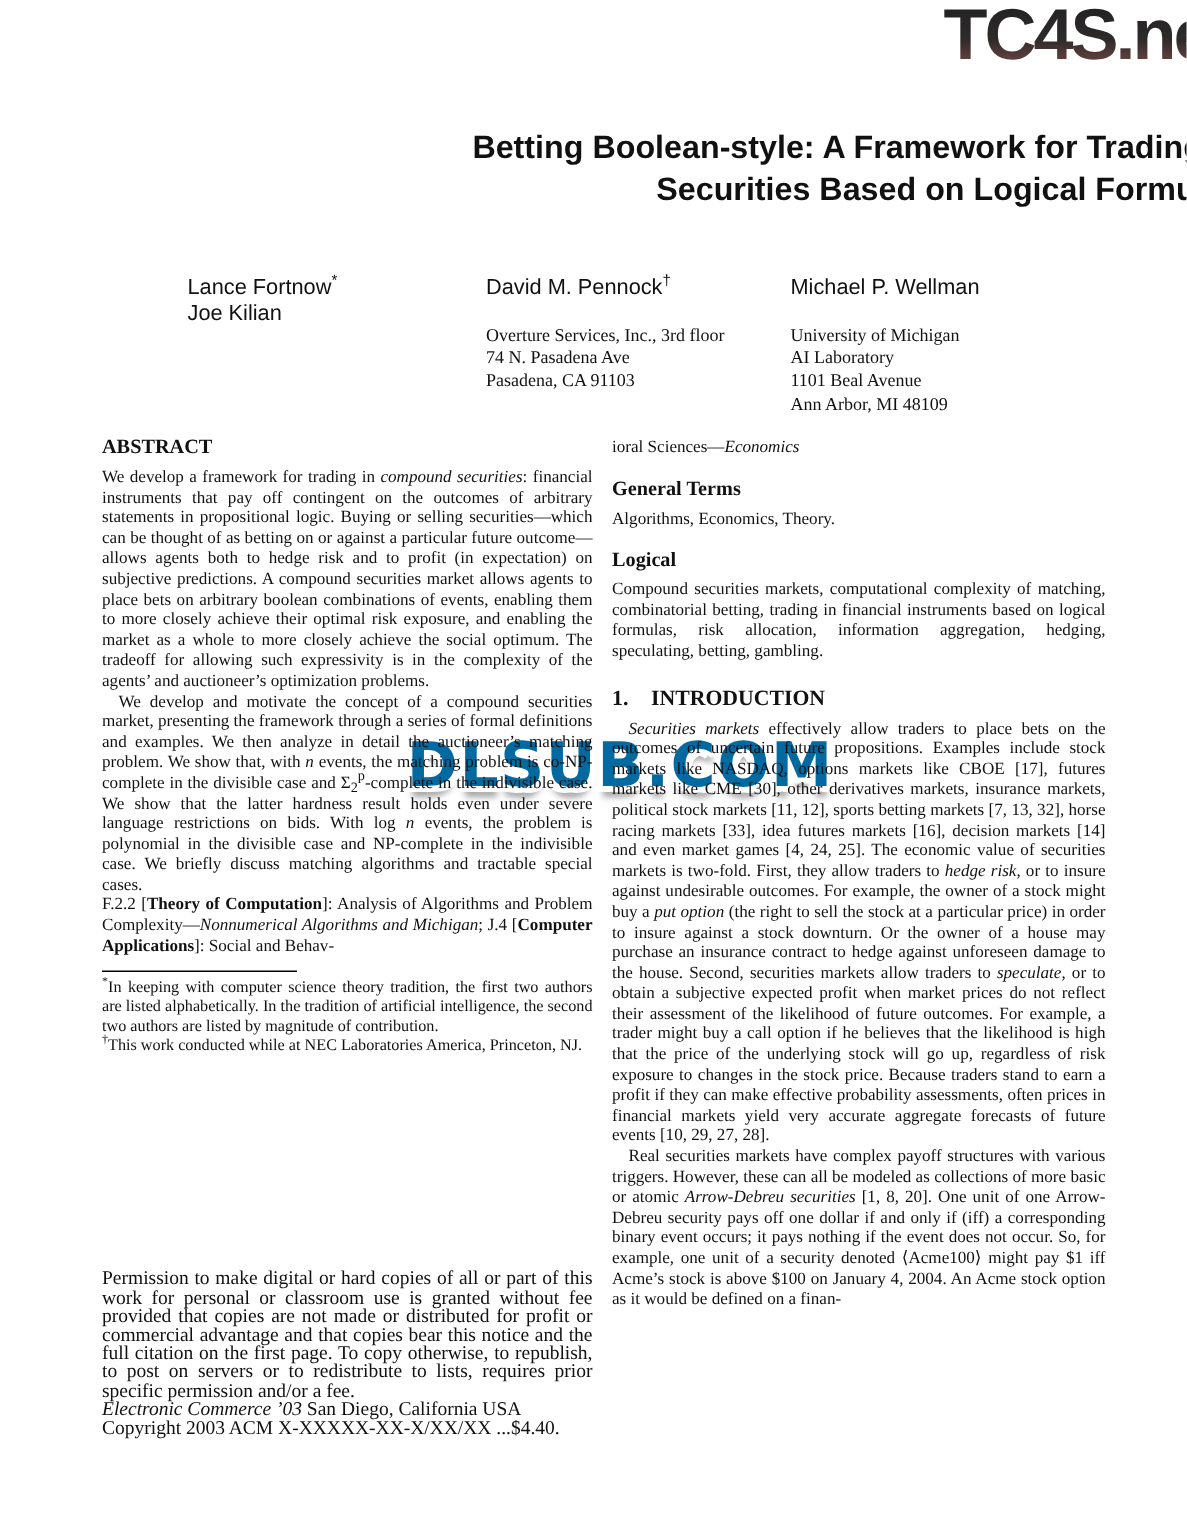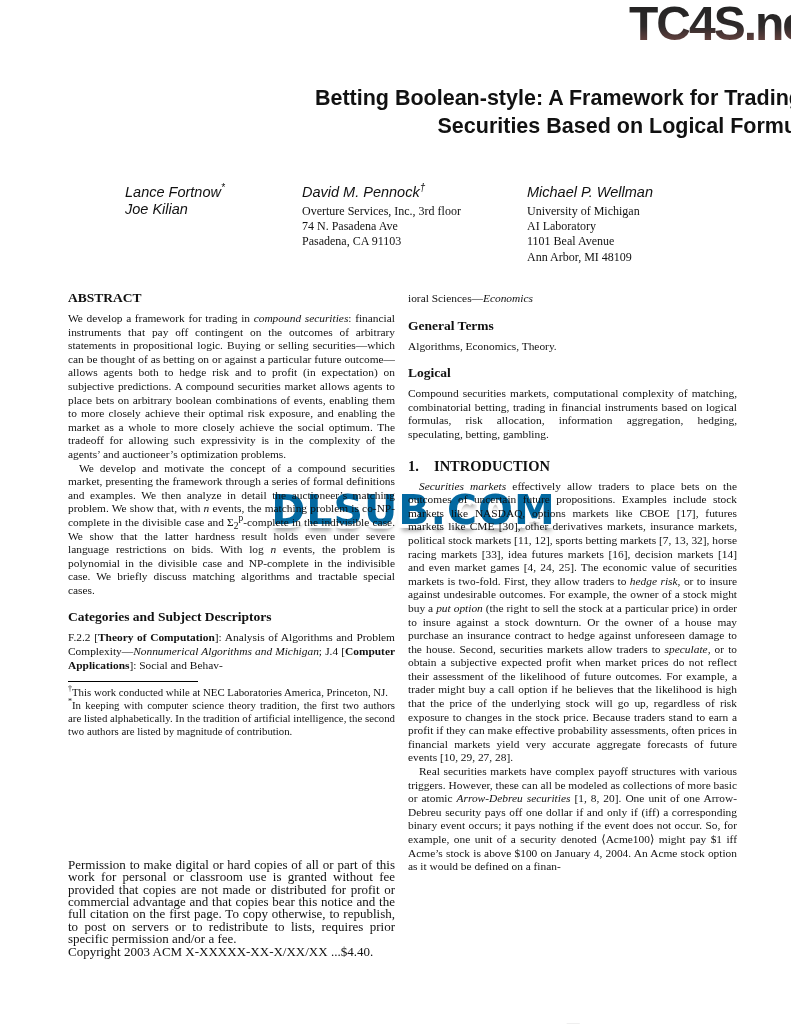--- a/index.html
+++ b/index.html
@@ -9,24 +9,24 @@
   .wm-top{position:absolute;top:-4px;right:6px;font-family:"Liberation Sans",sans-serif;font-weight:bold;font-size:48px;letter-spacing:-2px;background:linear-gradient(180deg,#232323 15%,#2e2a2a 55%,#8a534e 100%);-webkit-background-clip:text;background-clip:text;color:transparent;}
   .wm-mid{position:absolute;top:486px;left:50%;transform:translateX(-50%);font-family:"DejaVu Sans",sans-serif;font-weight:bold;font-size:41px;letter-spacing:1px;color:#0369a1;white-space:nowrap;
     text-shadow:-3px -3px 0 #fff,0 -3px 0 #fff,3px -3px 0 #fff,-3px 0 0 #fff,3px 0 0 #fff,-3px 3px 0 #fff,0 3px 0 #fff,3px 3px 0 #fff,-4px 4px 0 #fdfdfd,4px 4px 0 #fdfdfd,0 7px 4px rgba(90,90,90,.55);}
   .wm-bottom{position:absolute;top:1023px;right:8px;font-family:"DejaVu Sans",sans-serif;font-weight:bold;font-size:28px;letter-spacing:0;color:#c2410c;white-space:nowrap;
     text-shadow:-1.5px -1.5px 0 #7a2a2e,1.5px -1.5px 0 #7a2a2e,-1.5px 1.5px 0 #7a2a2e,1.5px 1.5px 0 #7a2a2e,0 -2px 0 #7a2a2e,0 2px 0 #7a2a2e,-2px 0 0 #7a2a2e,2px 0 0 #7a2a2e,-4px -4px 0 #efefef,0 -4px 0 #efefef,4px -4px 0 #efefef,-4px 0 0 #efefef,4px 0 0 #efefef,-4px 4px 0 #efefef,0 4px 0 #efefef,4px 4px 0 #efefef,2px 6px 3px rgba(110,110,110,.5);}
 
   
   .title{position:absolute;top:84px;left:0;right:0;text-align:right;font-family:"Liberation Sans",sans-serif;font-weight:bold;font-size:21.5px;line-height:28px;margin-left:41px;}
   .title span{display:inline-block;max-width:580px;}
   .author{position:absolute;top:184px;}
-  .author .nm{font-family:"Liberation Sans",sans-serif;font-size:14.5px;line-height:17px;font-style:italic;}
+  .author .nm{font-family:"Liberation Sans",sans-serif;font-size:14.5px;line-height:17px;}
   .author .nm sup{font-size:10px;}
-  .author .af{font-family:"Liberation Serif",serif;font-size:12px;line-height:15.2px;margin-top:3px;}
-  .a0{left:125px;} .a1{left:302px;} .a2{left:527px;}
+  .author .af{font-family:"Liberation Serif",serif;font-size:12px;line-height:15.2px;margin-top:15px;}
+  .a0{left:125px;} .a1{left:324px;} .a2{left:527px;}
 
   
   .columns{position:absolute;top:290px;left:68px;width:669px;display:flex;gap:13px;font-family:"Liberation Serif",serif;}
   .col-left{width:327px;display:flex;flex-direction:column;height:668px;}
   .col-right{width:329px;}
   .bt{font-size:11.4px;line-height:13.6px;text-align:justify;}
   .bt p{margin:0;}
   .indent{text-indent:11px;}
   h2.sec{font-family:"Liberation Serif",serif;font-size:13.5px;line-height:16px;font-weight:bold;margin:12px 0 6px 0;}
   h2.first{margin-top:0;}
@@ -72,29 +72,29 @@
     </div>
   </div>
 
   <div class="columns">
 
     <div class="col-left bt">
       <h2 class="sec first">ABSTRACT</h2>
       <p><span>We develop a framework for trading in </span><i>compound securities</i><span>: financial instruments that pay off contingent on the outcomes of arbitrary statements in propositional logic. Buying or selling securities—which can be thought of as betting on or against a particular future outcome—allows agents both to hedge risk and to profit (in expectation) on subjective predictions. A compound securities market allows agents to place bets on arbitrary boolean combinations of events, enabling them to more closely achieve their optimal risk exposure, and enabling the market as a whole to more closely achieve the social optimum. The tradeoff for allowing such expressivity is in the complexity of the agents’ and auctioneer’s optimization problems.</span></p>
       <p class="indent"><span>We develop and motivate the concept of a compound securities market, presenting the framework through a series of formal definitions and examples. We then analyze in detail the auctioneer’s matching problem. We show that, with </span><i>n</i><span> events, the matching problem is co-NP-complete in the divisible case and Σ</span><sub>2</sub><sup>p</sup><span>-complete in the indivisible case. We show that the latter hardness result holds even under severe language restrictions on bids. With log </span><i>n</i><span> events, the problem is polynomial in the divisible case and NP-complete in the indivisible case. We briefly discuss matching algorithms and tractable special cases.</span></p>
 
-      <h2 class="sec">Categories and Subject Descriptors</h2>
       <p><span>F.2.2 [</span><b>Theory of Computation</b><span>]: Analysis of Algorithms and Problem Complexity—</span><i>Nonnumerical Algorithms and Michigan</i><span>; J.4 [</span><b>Computer Applications</b><span>]: Social and Behav-</span></p>
 
       <div class="fnrule"></div>
+      <p class="fn"><sup>*</sup><span>In keeping with computer science theory tradition, the first two authors are listed alphabetically. In the tradition of artificial intelligence, the second two authors are listed by magnitude of contribution.</span></p>
       <p class="fn"><sup>†</sup><span>This work conducted while at NEC Laboratories America, Princeton, NJ.</span></p>
-      <p class="fn"><sup>*</sup><span>In keeping with computer science theory tradition, the first two authors are listed alphabetically. In the tradition of artificial intelligence, the second two authors are listed by magnitude of contribution.</span></p>
 
       <div class="permission">
         <p>Permission to make digital or hard copies of all or part of this work for personal or classroom use is granted without fee provided that copies are not made or distributed for profit or commercial advantage and that copies bear this notice and the full citation on the first page. To copy otherwise, to republish, to post on servers or to redistribute to lists, requires prior specific permission and/or a fee.</p>
+        <p><i>Electronic Commerce ’03</i><span> San Diego, California USA</span></p>
         <p>Copyright 2003 ACM X-XXXXX-XX-X/XX/XX ...$4.40.</p>
       </div>
     </div>
 
     <div class="col-right bt">
       <p style="margin-top:2px;"><span>ioral Sciences—</span><i>Economics</i></p>
 
       <h2 class="sec">General Terms</h2>
       <p>Algorithms, Economics, Theory.</p>
 

